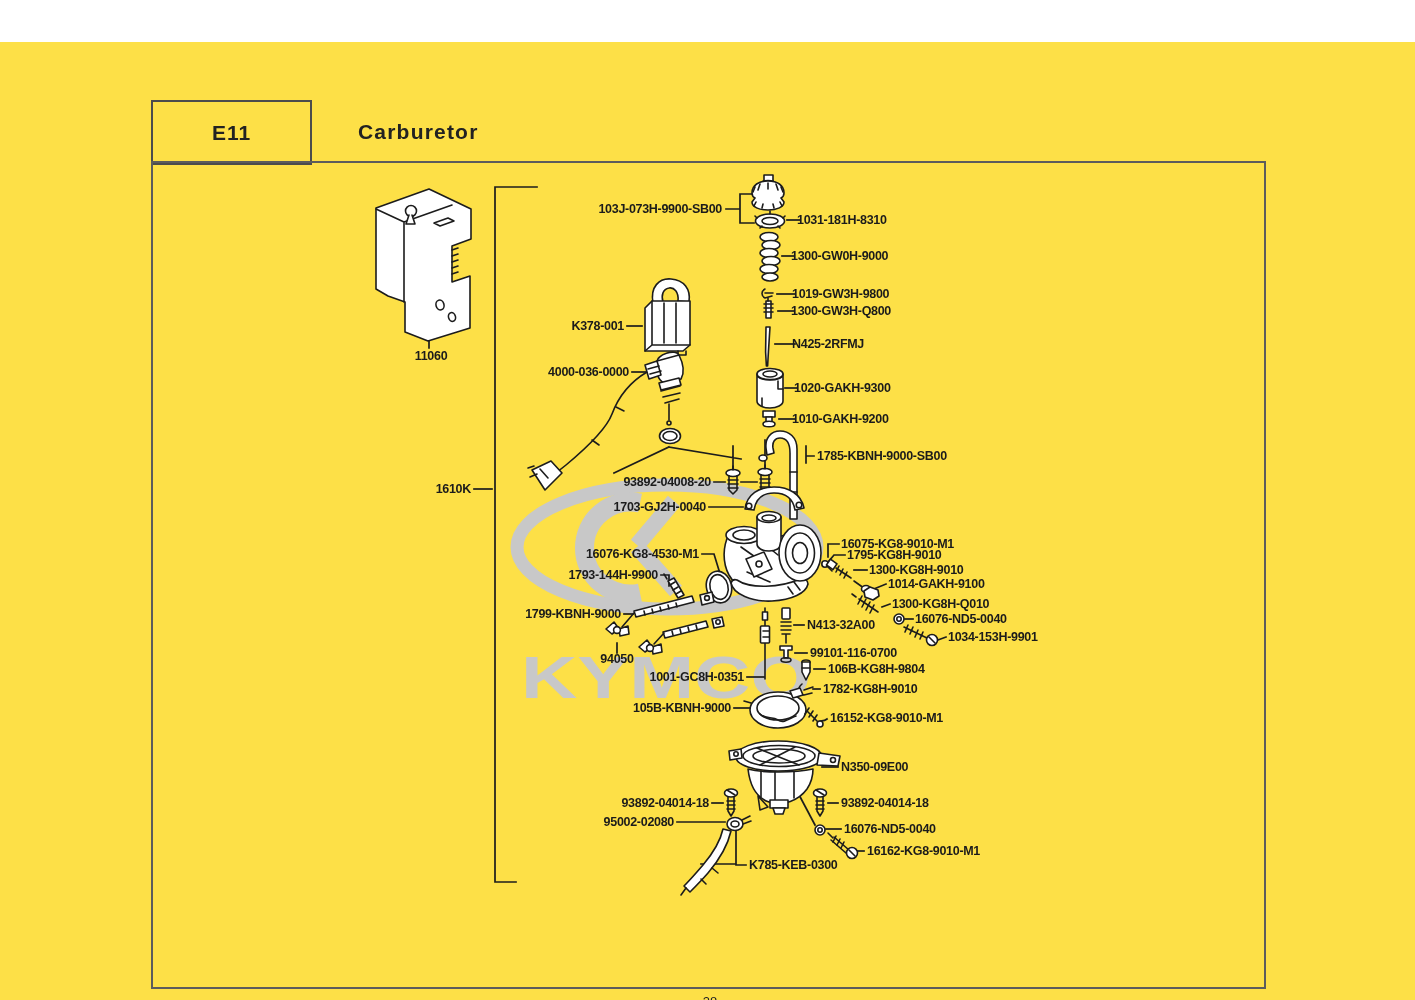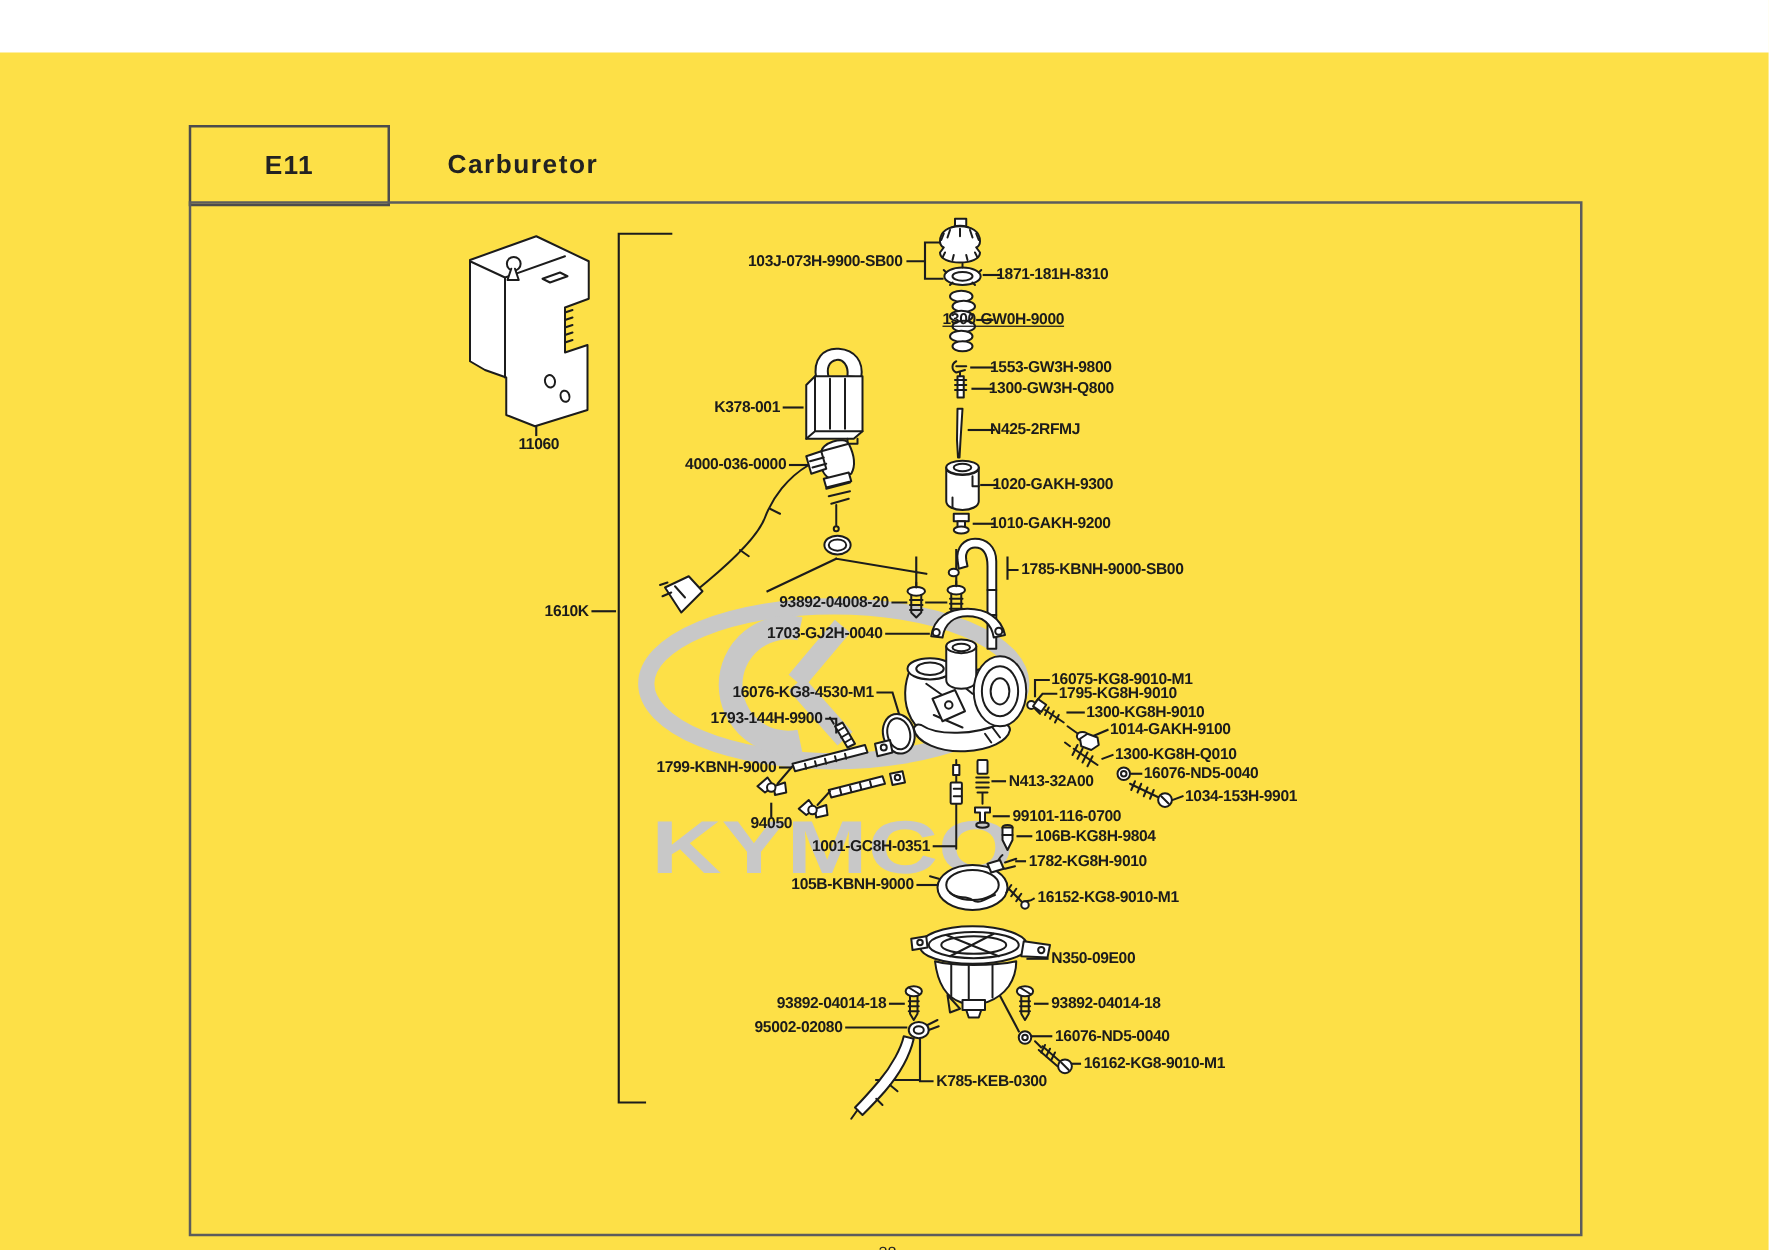--- a/index.html
+++ b/index.html
@@ -341,23 +341,23 @@
       <path class="k" d="M908,583 L905,590 M913,585 L910,592 M918,588 L915,595 M923,590 L920,597"></path>
       <circle class="wf" cx="932" cy="598" r="5.5"></circle>
       <path class="k" d="M929,595 L935,601"></path>
     </g>
   </svg>
 
   <div class="labels">
       <div class="part-label" style="top: 314px; left: 431px; transform: translate(-50%, -50%);">11060</div>
       <div class="part-label" style="top: 447px; right: 944px; transform: translateY(-50%);">1610K</div>
       <div class="part-label" style="top: 167px; right: 693px; transform: translateY(-50%);">103J-073H-9900-SB00</div>
-      <div class="part-label" style="top: 178px; left: 797px; transform: translateY(-50%);">1871-181H-8310</div>
-      <div class="part-label" style="top: 214px; left: 754px; transform: translateY(-50%); text-decoration: underline;">1300-GW0H-9000</div>
-      <div class="part-label" style="top: 252px; left: 792px; transform: translateY(-50%);">1553-GW3H-9800</div>
+      <div class="part-label" style="top: 178px; left: 797px; transform: translateY(-50%);">1031-181H-8310</div>
+      <div class="part-label" style="top: 214px; left: 791px; transform: translateY(-50%);">1300-GW0H-9000</div>
+      <div class="part-label" style="top: 252px; left: 792px; transform: translateY(-50%);">1019-GW3H-9800</div>
       <div class="part-label" style="top: 269px; left: 791px; transform: translateY(-50%);">1300-GW3H-Q800</div>
       <div class="part-label" style="top: 302px; left: 792px; transform: translateY(-50%);">N425-2RFMJ</div>
       <div class="part-label" style="top: 346px; left: 794px; transform: translateY(-50%);">1020-GAKH-9300</div>
       <div class="part-label" style="top: 377px; left: 792px; transform: translateY(-50%);">1010-GAKH-9200</div>
       <div class="part-label" style="top: 284px; right: 791px; transform: translateY(-50%);">K378-001</div>
       <div class="part-label" style="top: 330px; right: 786px; transform: translateY(-50%);">4000-036-0000</div>
       <div class="part-label" style="top: 414px; left: 817px; transform: translateY(-50%);">1785-KBNH-9000-SB00</div>
       <div class="part-label" style="top: 440px; right: 704px; transform: translateY(-50%);">93892-04008-20</div>
       <div class="part-label" style="top: 465px; right: 709px; transform: translateY(-50%);">1703-GJ2H-0040</div>
       <div class="part-label" style="top: 512px; right: 716px; transform: translateY(-50%);">16076-KG8-4530-M1</div>

